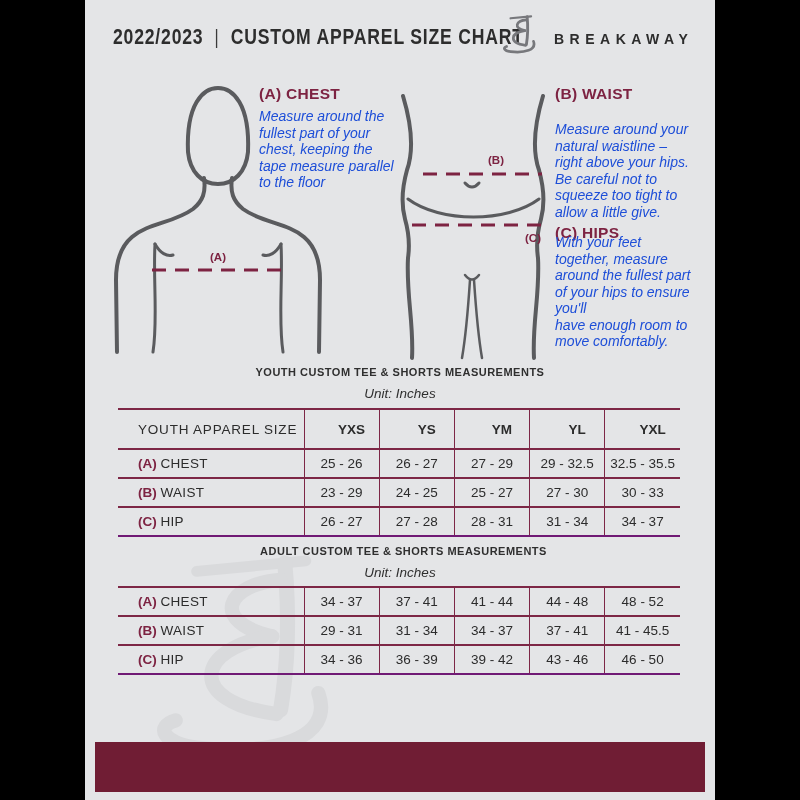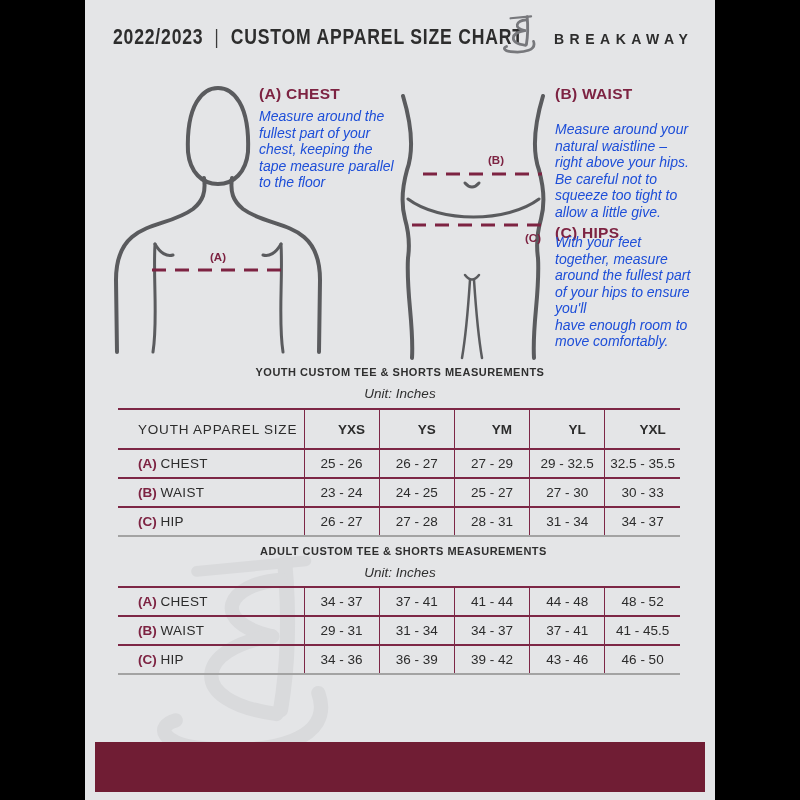--- a/index.html
+++ b/index.html
@@ -36,21 +36,21 @@
   .sec-title { position:absolute; left:0; width:630px; text-align:center; font-weight:bold;
                font-size:11px; letter-spacing:.5px; color:#2f2f2f; }
   .sec-unit  { position:absolute; left:0; width:630px; text-align:center; font-style:italic;
                font-size:13.5px; color:#2f2f2f; }
   .t-youth-title { top:366px; } .t-youth-unit { top:386px; }
   .t-adult-title { top:545px;padding-left:7px; } .t-adult-unit { top:565px; }
 
   table.size { position:absolute; left:33px; width:562px; border-collapse:collapse; table-layout:fixed; }
   .tbl-youth { top:408px; } .tbl-adult { top:586px; }
   table.size tr { border-top:2px solid #7d2746; }
-  table.size tr.last { border-bottom:2px solid #a3a3a3; }
+  table.size tr.last { border-bottom:2px solid #701a75; }
   table.size td, table.size th { border-left:1.5px solid #7d2746; height:29px; vertical-align:middle;
                                  font-size:13.5px; color:#2c2c2c; text-align:center; background:transparent; }
   table.size td:first-child, table.size th:first-child { border-left:none; text-align:left; padding-left:20px; }
   table.size tr.head td, table.size tr.head th { height:40px; }
   .col-label { width:186px; }
   .apparel-size-hd { font-weight:400; font-size:13px; letter-spacing:.8px; color:#3b3b3b; }
   .size-hd { font-weight:bold; font-size:14px;padding-left:20px; }
   .row-prefix { color:#7d2342; font-weight:bold; }
   .row-label { color:#2c2c2c; letter-spacing:.3px; }
 
@@ -167,21 +167,21 @@
               <span class="row-label">CHEST</span></td>
           <td>25 - 26</td>
           <td>26 - 27</td>
           <td>27 - 29</td>
           <td>29 - 32.5</td>
           <td>32.5 - 35.5</td>
         </tr>
         <tr>
           <td><span class="row-prefix">(B)</span>
               <span class="row-label">WAIST</span></td>
-          <td>23 - 24</td>
+          <td>23 - 29</td>
           <td>24 - 25</td>
           <td>25 - 27</td>
           <td>27 - 30</td>
           <td>30 - 33</td>
         </tr>
         <tr class="last">
           <td><span class="row-prefix">(C)</span>
               <span class="row-label">HIP</span></td>
           <td>26 - 27</td>
           <td>27 - 28</td>

